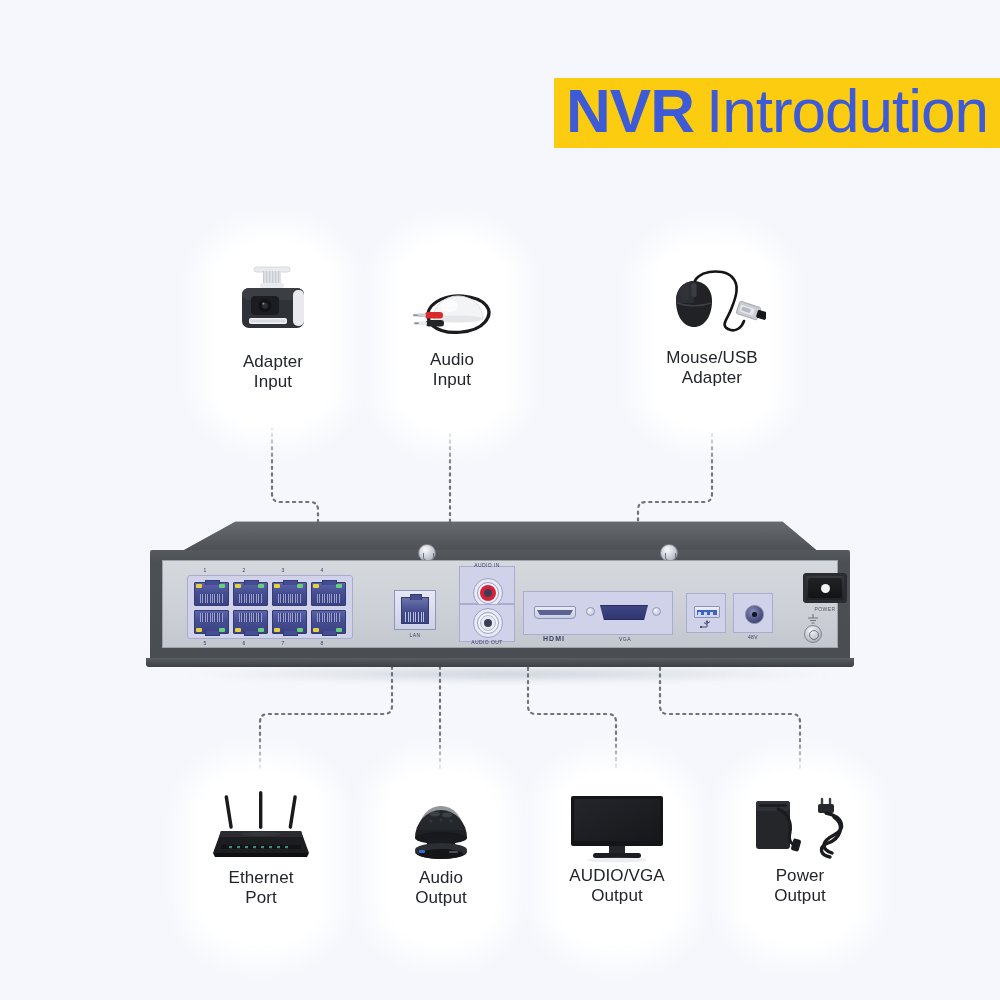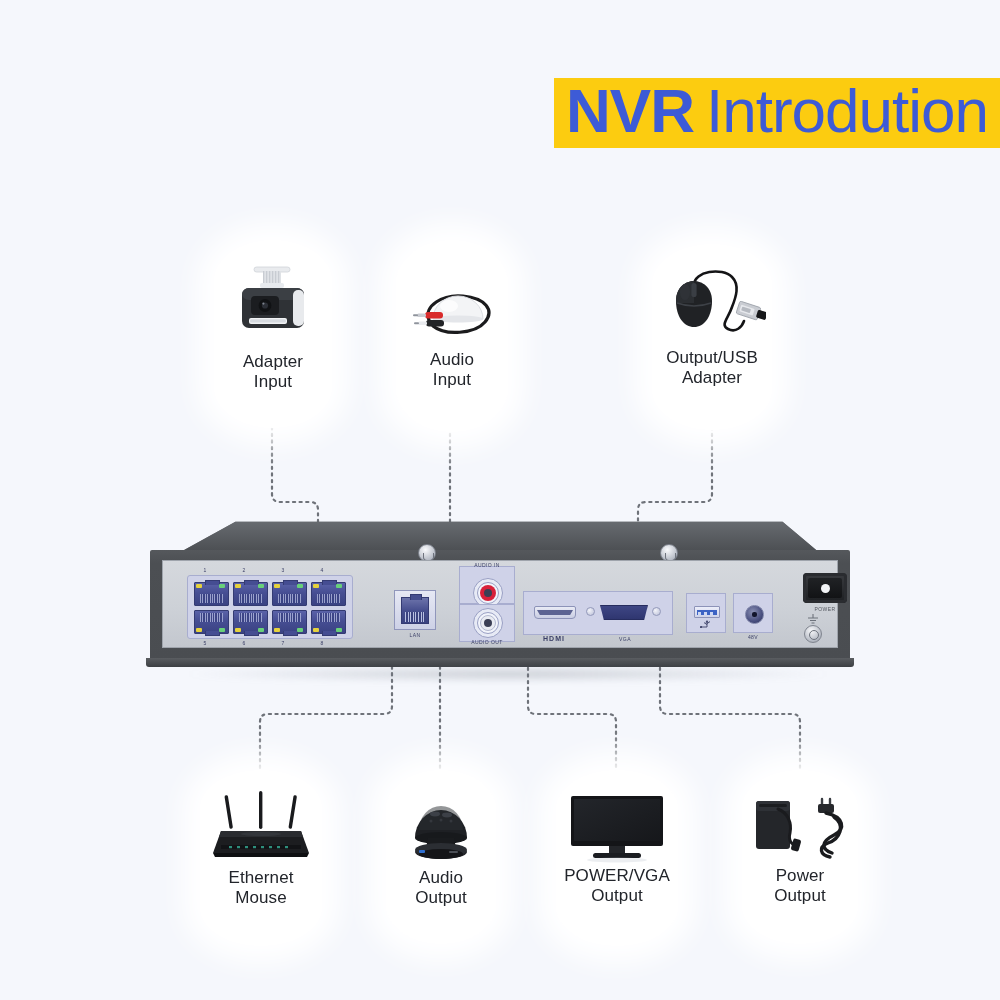--- a/index.html
+++ b/index.html
@@ -347,21 +347,21 @@
 
         <g transform="translate(82,38) rotate(18)">
           <rect x="0" y="0" width="22" height="13" rx="1.6" fill="#c9ccd2" stroke="#9aa0a8" stroke-width="0.8"></rect>
           <rect x="2.5" y="3" width="14" height="7" rx="1" fill="#e7e9ed"></rect>
           <rect x="4" y="4.5" width="9" height="4" rx="0.6" fill="#b5b9c0"></rect>
           <rect x="20" y="2.5" width="10" height="8" rx="1.6" fill="#17181a"></rect>
         </g>
       </svg>
     </div>
     <div class="cap">
-      <div>Output/USB</div>
+      <div>Mouse/USB</div>
       <div>Adapter</div>
     </div>
   </div>
 
   <div class="nvr">
 
     <svg class="nvr-top" width="744" height="40" viewBox="0 0 744 40">
       <polygon points="78,2 686,2 724,34 20,34" fill="#55585c"></polygon>
       <polygon points="78,2 686,2 724,34 20,34" fill="url(#topgrad)" opacity="0.85"></polygon>
       <defs>
@@ -523,21 +523,21 @@
             <rect x="64" y="59" width="3" height="2.2"></rect>
           <rect x="72" y="59" width="3" height="2.2"></rect>
             <rect x="80" y="59" width="3" height="2.2"></rect>
         </g>
         <path d="M8 66 L104 66 L102 70 L10 70 Z" fill="#0e0f11"></path>
         <ellipse cx="56" cy="47" rx="20" ry="2" fill="#3a3d42" opacity="0.6"></ellipse>
       </svg>
     </div>
     <div class="cap">
       <div>Ethernet</div>
-      <div>Mouse</div>
+      <div>Port</div>
     </div>
   </div>
 
   <div class="pill" style="left:386px;top:770px;width:110px;height:160px;padding-top:14px;">
     <div class="art" style="height:84px;">
       <svg width="88" height="84" viewBox="0 0 88 84">
 
         <path d="M18 54 A26 28 0 0 1 70 54 Z" fill="#1e2024"></path>
         <path d="M22 46 A22 24 0 0 1 66 46 Z" fill="#2a2d32" opacity="0.5"></path>
         <ellipse cx="44" cy="54" rx="26" ry="6" fill="#17191c"></ellipse>
@@ -574,21 +574,21 @@
             <stop offset="0" stop-color="#2a2d33"></stop>
             <stop offset="1" stop-color="#101114"></stop>
           </linearGradient>
         </defs>
         <rect x="44" y="56" width="16" height="8" fill="#232529"></rect>
         <rect x="28" y="63" width="48" height="5" rx="2.5" fill="#1b1d21"></rect>
         <ellipse cx="52" cy="70" rx="30" ry="2.4" fill="#c9ced8" opacity="0.35"></ellipse>
       </svg>
     </div>
     <div class="cap">
-      <div>POWER/VGA</div>
+      <div>AUDIO/VGA</div>
       <div>Output</div>
     </div>
   </div>
 
   <div class="pill" style="left:742px;top:770px;width:116px;height:158px;padding-top:16px;">
     <div class="art" style="height:80px;">
       <svg width="104" height="78" viewBox="0 0 104 78">
 
         <rect x="8" y="14" width="34" height="48" rx="3" fill="#24262a"></rect>
         <rect x="8" y="14" width="34" height="10" rx="3" fill="#2e3136"></rect>

